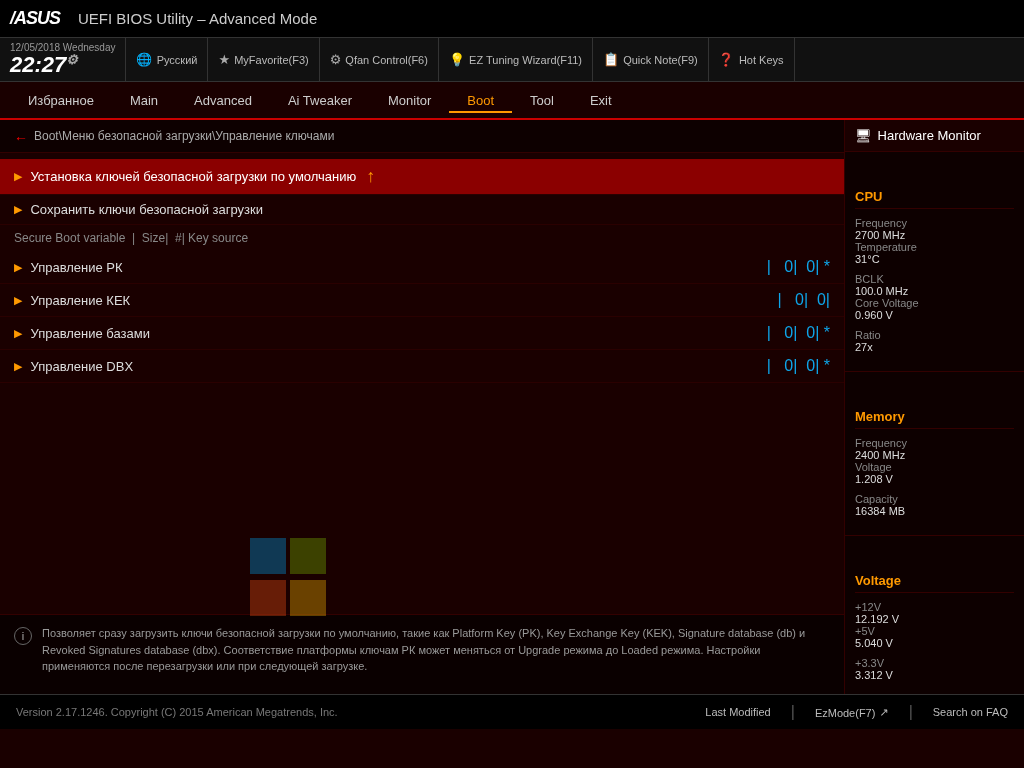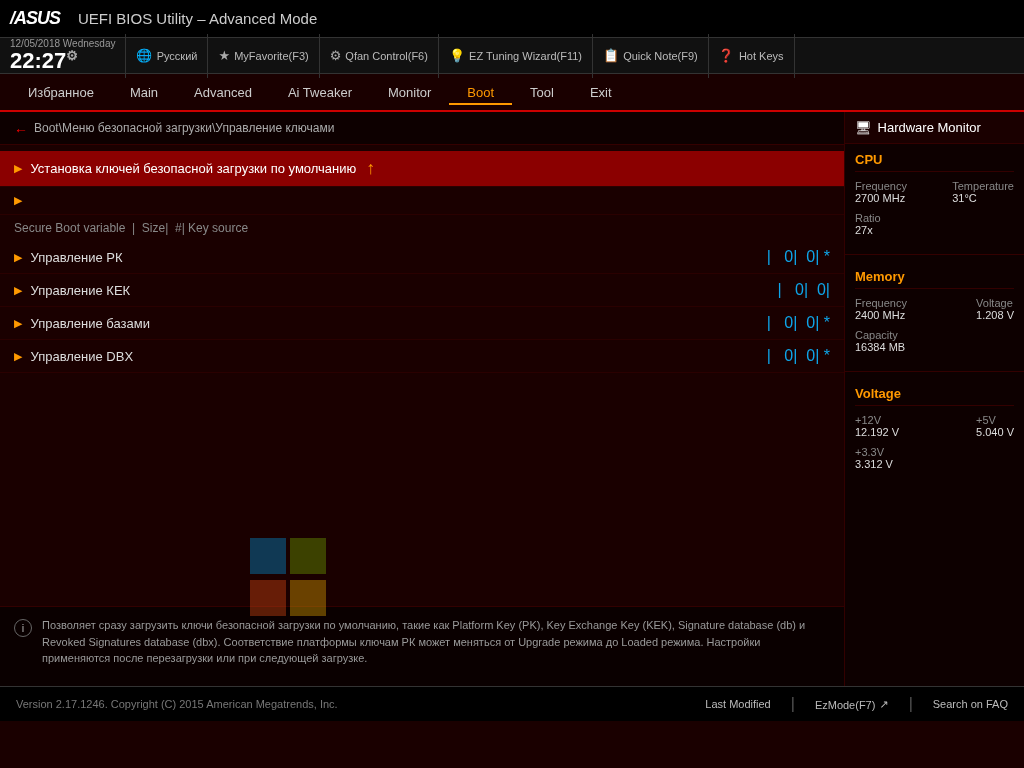--- a/index.html
+++ b/index.html
@@ -33,35 +33,35 @@
     }
     .title-text {
       color: #ccc;
       font-size: 15px;
       font-weight: 300;
     }
 
     
     .status-bar {
       background: #111;
-      height: 36px;
+      height: 44px;
       display: flex;
       align-items: center;
       padding: 0 10px;
       gap: 0;
       border-bottom: 1px solid #333;
     }
     .datetime {
       display: flex;
       flex-direction: column;
       align-items: flex-start;
       margin-right: 10px;
     }
     .datetime .date { font-size: 10px; color: #999; }
-    .datetime .time { font-size: 22px; color: #fff; font-weight: bold; line-height: 1; }
+    .datetime .time { font-size: 22px; color: #fff; font-weight: bold; line-height: 1; font-style: italic; }
     .status-items {
       display: flex;
       gap: 0;
       flex: 1;
       align-items: center;
     }
     .status-item {
       display: flex;
       align-items: center;
       gap: 4px;
@@ -204,33 +204,34 @@
       padding: 8px 10px;
       font-size: 13px;
       color: #fff;
       border-bottom: 1px solid #330000;
       display: flex;
       align-items: center;
       gap: 6px;
     }
     .sidebar-section {
       padding: 8px 10px 4px 10px;
+      margin-top: 29px;
     }
     .sidebar-section-title {
       color: #f90;
       font-size: 13px;
       font-weight: bold;
       margin-bottom: 8px;
       border-bottom: 1px solid #330000;
       padding-bottom: 4px;
     }
     .sidebar-row {
       display: flex;
-      justify-content: space-between;
       margin-bottom: 8px;
+      flex-direction: column;
     }
     .sidebar-label { color: #888; font-size: 11px; }
     .sidebar-value { color: #ddd; font-size: 11px; }
     .sidebar-divider {
       border: none;
       border-top: 1px solid #330000;
       margin: 6px 0;
     }
 
     
@@ -353,20 +354,21 @@
     <div class="content-rows">
 
       <div class="menu-row selected">
         <span class="chevron">▶</span>
         <span>Установка ключей безопасной загрузки по умолчанию</span>
         <span style="margin-left:10px;font-size:18px;color:#f90;">↑</span>
       </div>
 
       <div class="menu-row">
         <span class="chevron">▶</span>
+        <span>Сохранить ключи безопасной загрузки</span>
       </div>
 
       <div class="table-header">
         <span>Secure Boot variable &nbsp;|&nbsp; Size| &nbsp;#| Key source</span>
       </div>
 
       <div class="menu-row">
         <span class="chevron">▶</span>
         <span>Управление РК</span>
         <span class="row-values">
@@ -411,20 +413,30 @@
     <div class="sidebar-section">
       <div class="sidebar-section-title">CPU</div>
       <div class="sidebar-row">
         <div>
           <div class="sidebar-label">Frequency</div>
           <div class="sidebar-value">2700 MHz</div>
         </div>
         <div>
           <div class="sidebar-label">Temperature</div>
           <div class="sidebar-value">31°C</div>
+        </div>
+      </div>
+      <div class="sidebar-row">
+        <div>
+          <div class="sidebar-label">BCLK</div>
+          <div class="sidebar-value">100.0 MHz</div>
+        </div>
+        <div>
+          <div class="sidebar-label">Core Voltage</div>
+          <div class="sidebar-value">0.960 V</div>
         </div>
       </div>
       <div class="sidebar-row">
         <div>
           <div class="sidebar-label">Ratio</div>
           <div class="sidebar-value">27x</div>
         </div>
       </div>
     </div>
     <hr class="sidebar-divider">

